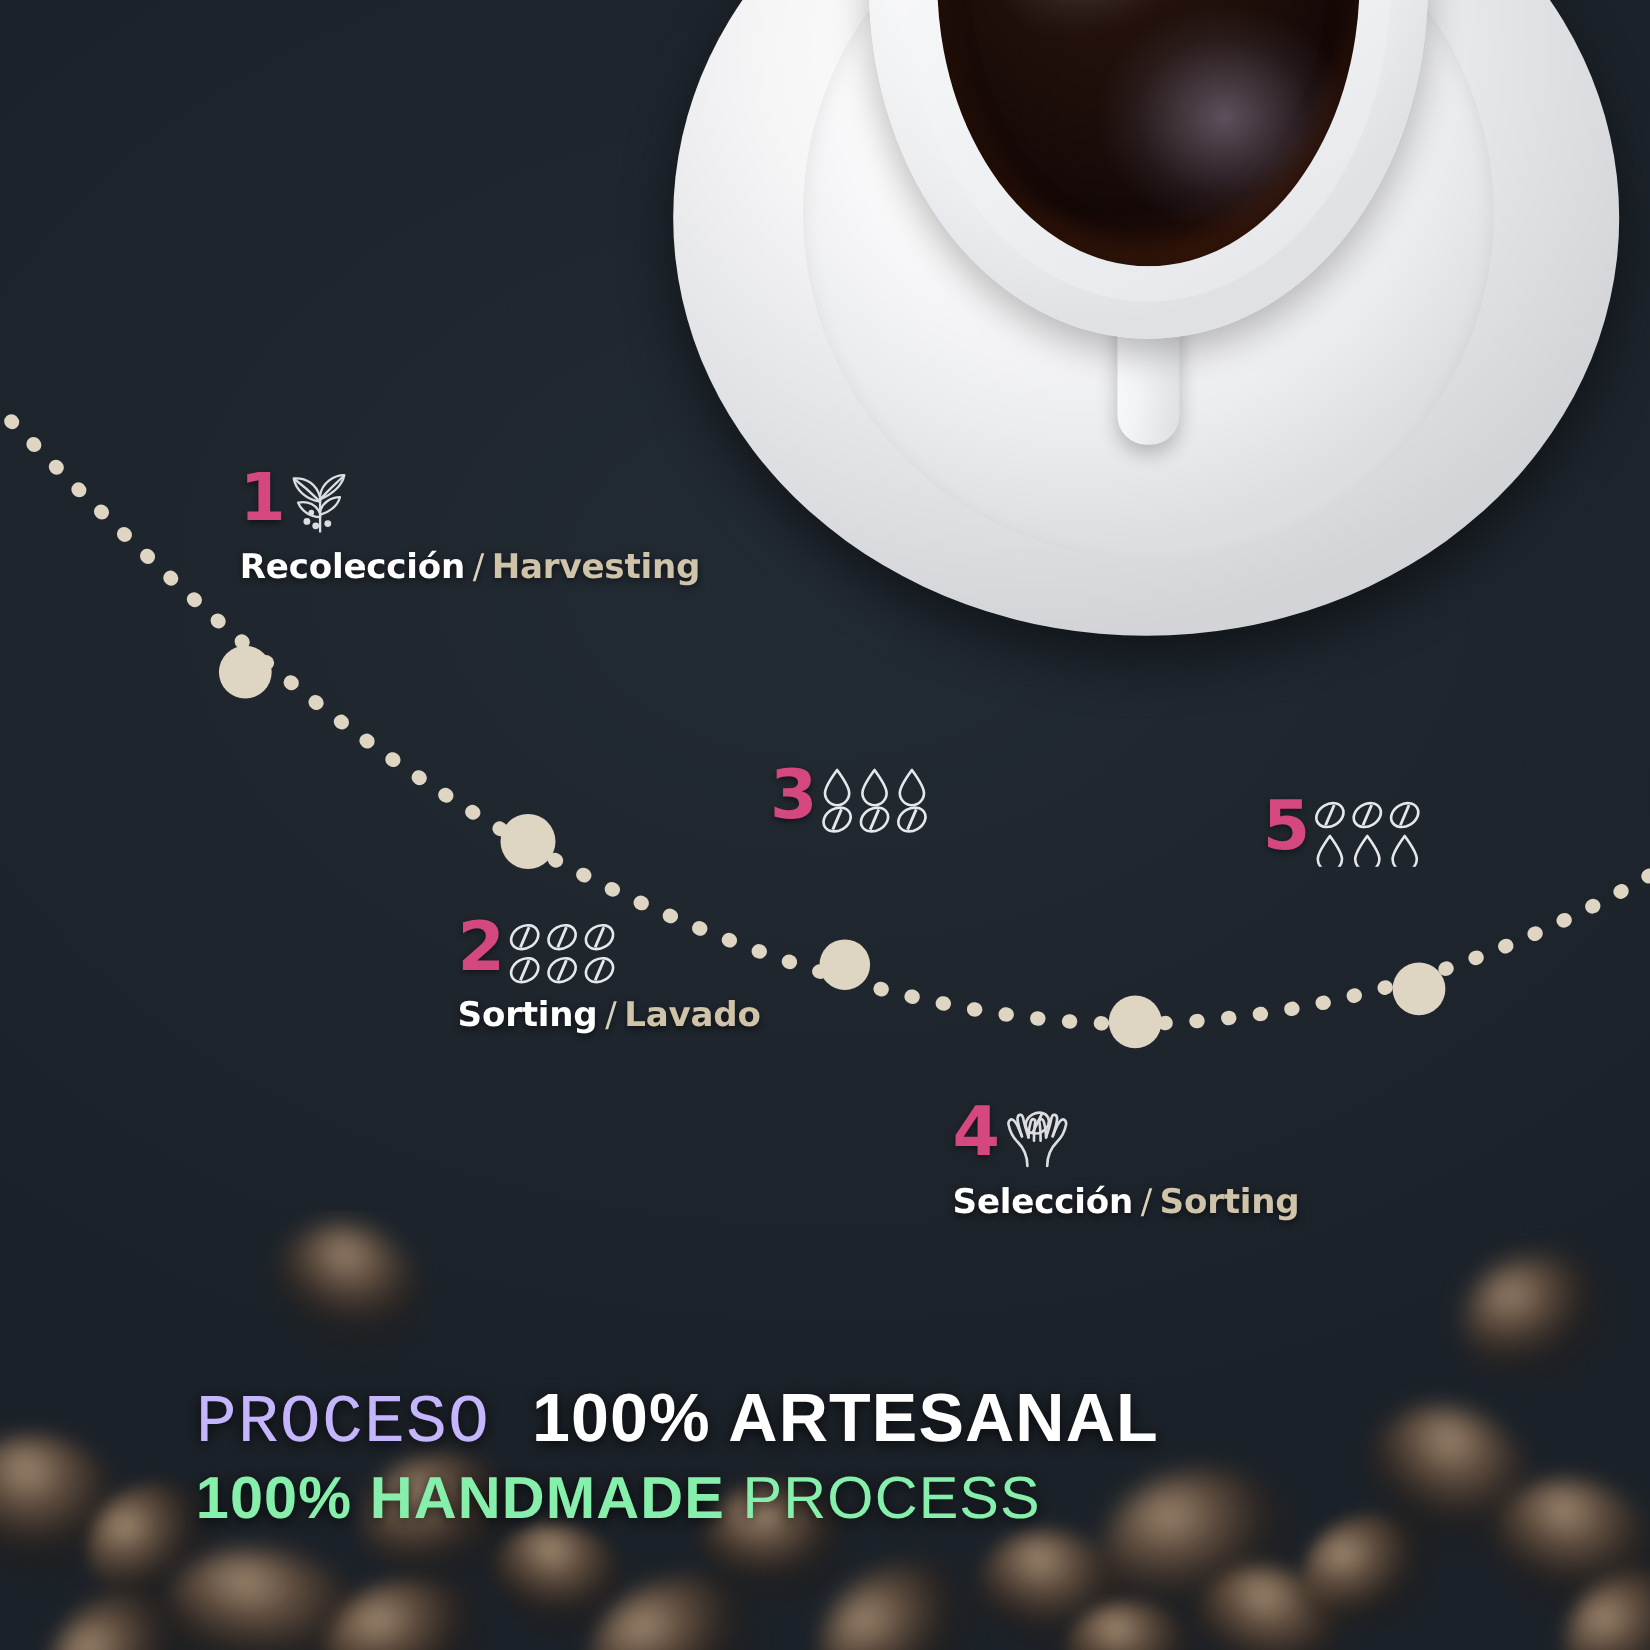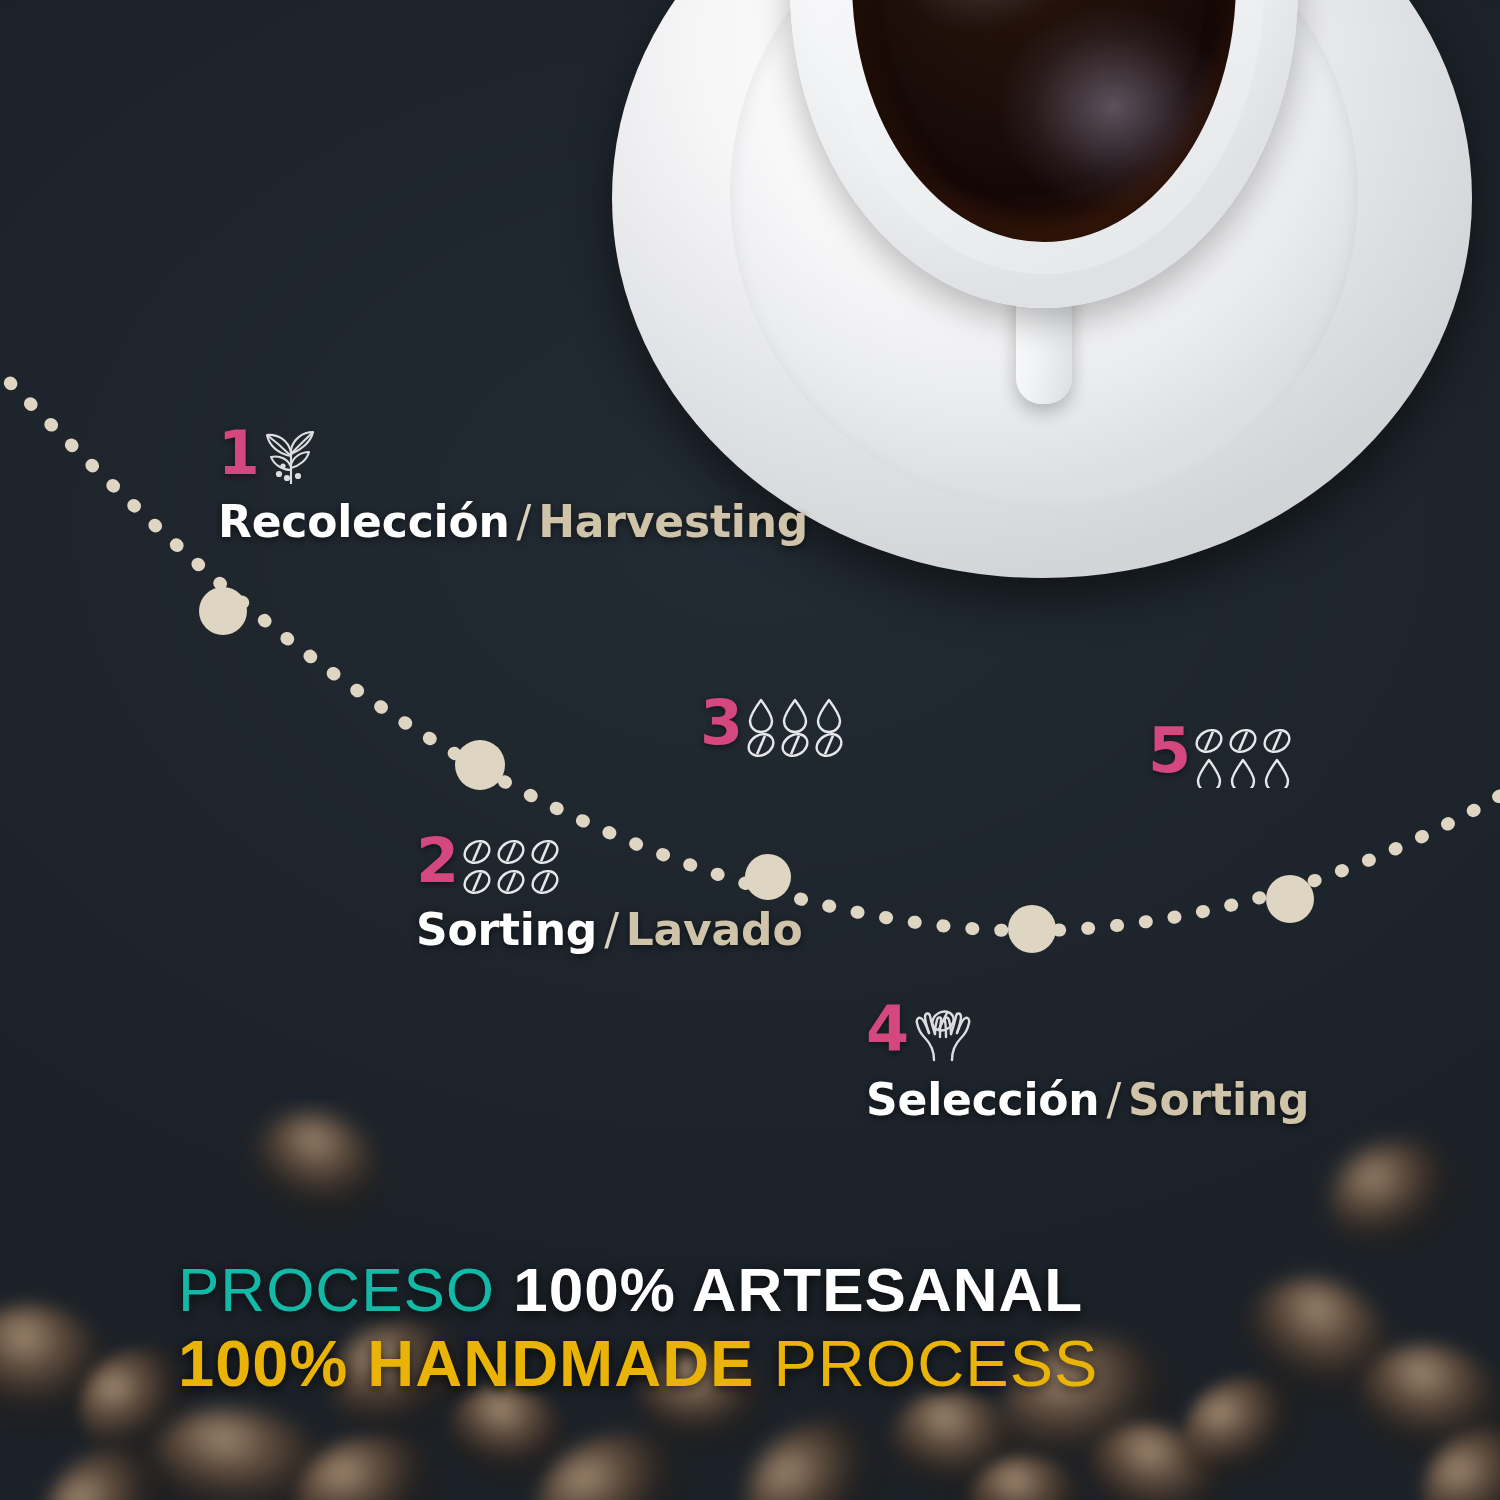--- a/index.html
+++ b/index.html
@@ -80,21 +80,21 @@
     font-size:62px;
     line-height:.92;
     letter-spacing:-1px;
     text-shadow:0 2px 6px rgba(0,0,0,.45);
   }
   .step-icon{margin-left:2px;margin-top:4px;display:block;}
   .step-label{
     margin-top:2px;
     font-family:"DejaVu Sans", sans-serif;
     font-weight:bold;
-    font-size:44px;
+    font-size:31px;
     letter-spacing:-.2px;
     white-space:nowrap;
     text-shadow:0 2px 7px rgba(0,0,0,.55);
   }
   .lab-es{color:#ffffff;}
   .lab-sep{color:#d9d0bd;margin:0 7px;font-weight:normal;}
   .lab-en{color:#cfc3a9;}
 
   
   #step-1{left:218px;top:426px;}
@@ -107,27 +107,27 @@
   #step-1 .step-num{font-size:60px;}
 
   
   .headline{position:absolute;left:178px;top:1258px;width:1180px;}
   .hl-line{white-space:nowrap;}
   .hl1{
     font-family:"Liberation Sans", sans-serif;
     font-size:62px;line-height:1.02;letter-spacing:1px;
     text-shadow:0 3px 12px rgba(0,0,0,.75);
   }
-  .hl1 .thin{color:#14b8a6;font-weight:normal;}
+  .hl1 .thin{color:#c4b5fd;font-weight:normal;font-family:Liberation Mono, monospace;}
   .hl1 .bold{color:#ffffff;font-weight:bold;}
   .hl2{
     margin-top:10px;
     font-family:"Liberation Sans", sans-serif;
-    font-size:65px;line-height:1.02;letter-spacing:1px;
-    color:#eab308;
+    font-size:54px;line-height:1.02;letter-spacing:1px;
+    color:#86efac;
     text-shadow:0 3px 12px rgba(0,0,0,.75);
   }
   .hl2 .bold{font-weight:bold;}
   .hl2 .thin{font-weight:normal;}
 </style>
 </head>
 <body>
 
 <div id="stage">
 

